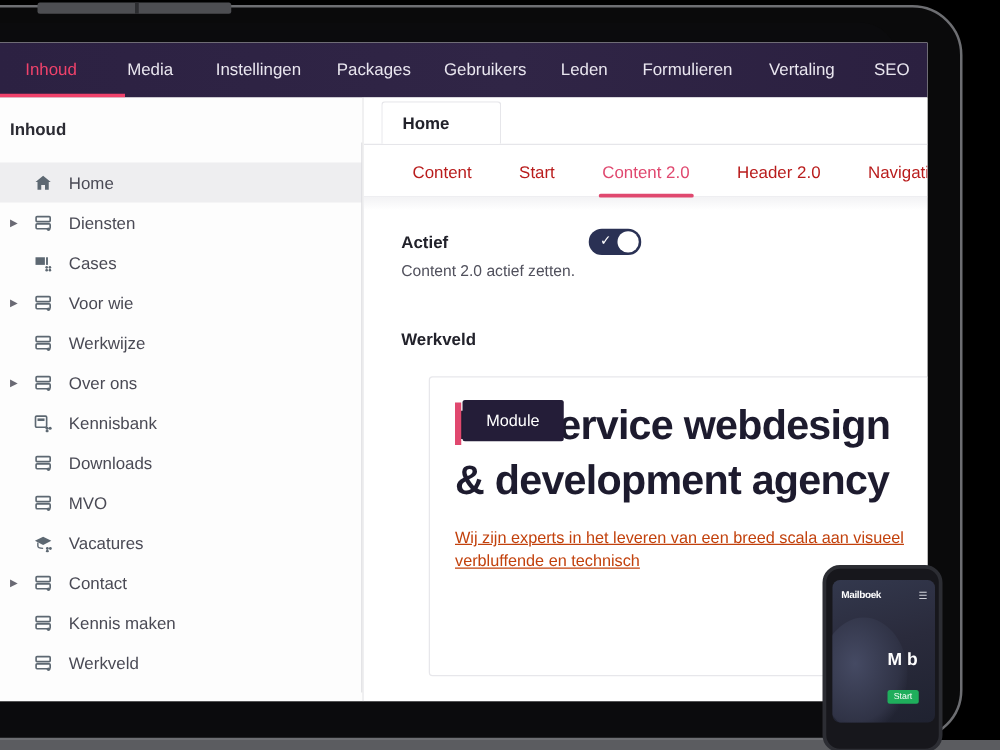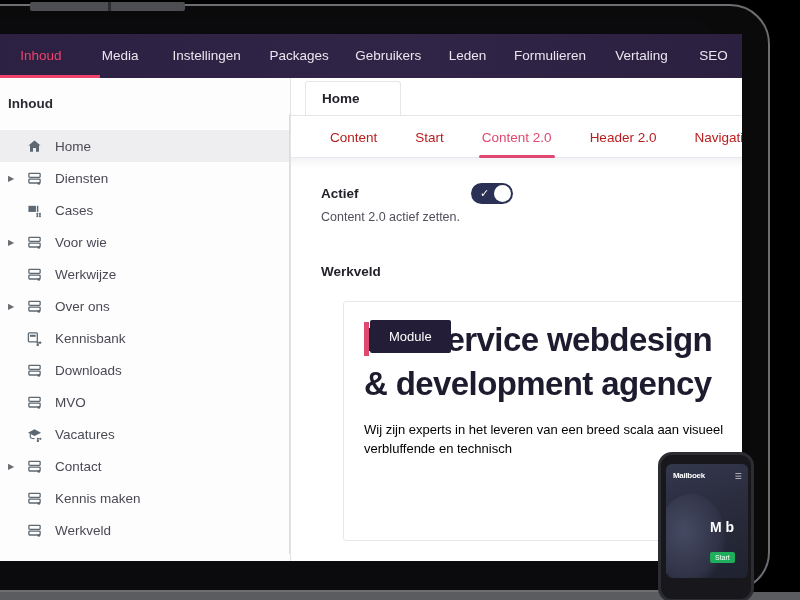--- a/index.html
+++ b/index.html
@@ -291,21 +291,22 @@
     font-size: 13px;
     font-weight: 400;
     border-radius: 2px;
     z-index: 5;
     cursor: pointer;
   }
   #hero-para {
     margin-top: 14px;
     font-size: 13px;
     line-height: 19px;
-    color: #000000;
+    color: #c2410c;
+    text-decoration: underline;
   }
 
   
   #phone {
     position: absolute;
     left: 658px; top: 452px;
     width: 96px; height: 150px;
     background: #17171c;
     border: 3px solid #2c2d33;
     border-radius: 14px;

